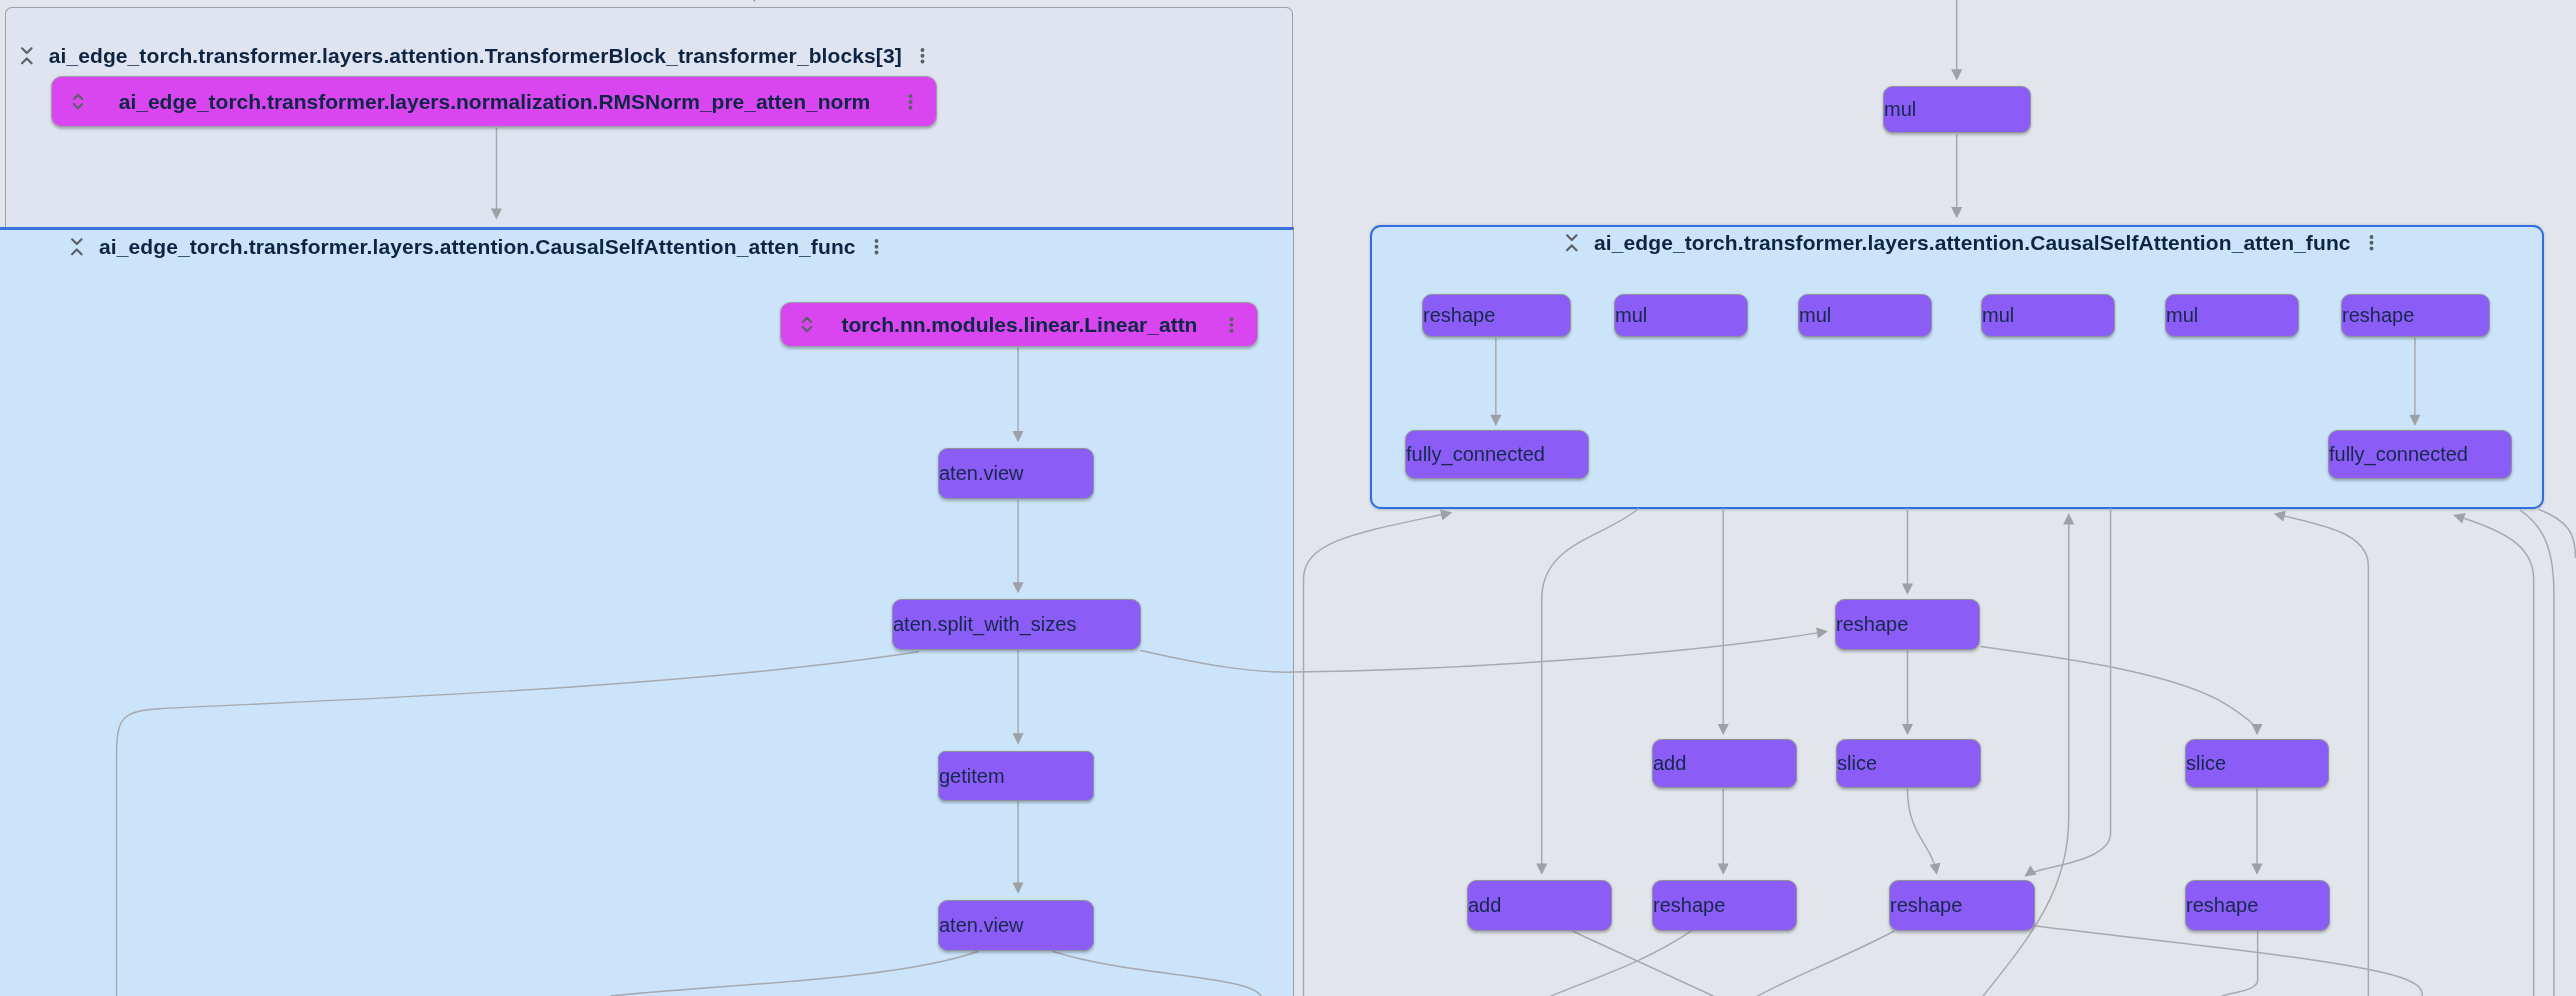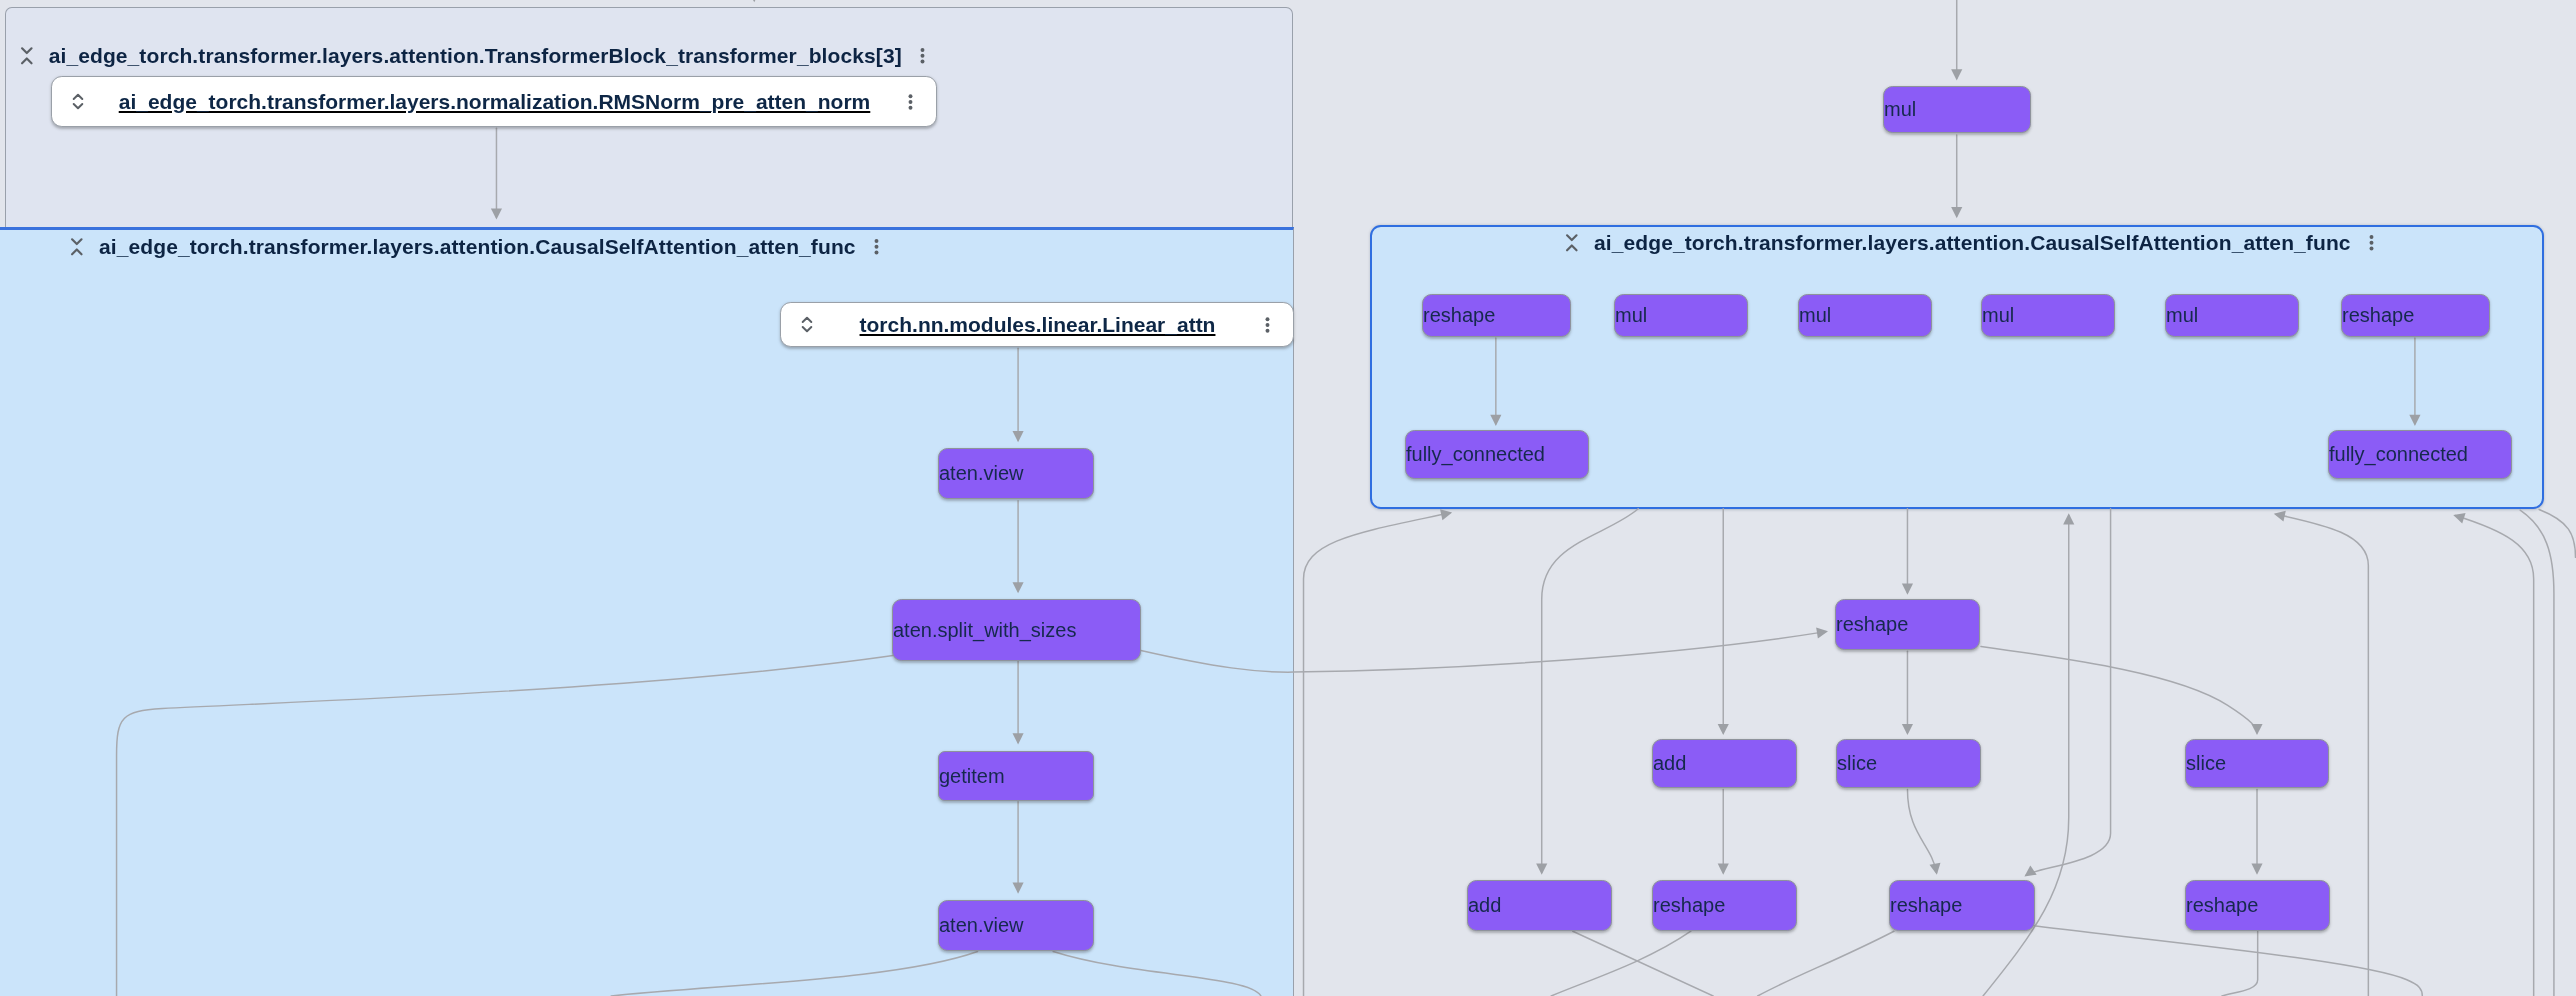--- a/index.html
+++ b/index.html
@@ -6,22 +6,22 @@
   #stage{position:relative;width:2576px;height:996px;overflow:hidden;background:#e2e5ec;}
   .group{position:absolute;box-sizing:border-box;}
   .group.tb{background:#dfe4f0;border:1.4px solid #99a0ab;border-bottom:none;border-radius:6.8px 6.8px 0 0;}
   .group.open-left{background:#cbe4fa;border-top:3.4px solid #3a72dd;border-right:1.4px solid #99a0ab;}
   .group.selected{background:#cbe4fa;border:2.7px solid #2f6ee0;border-radius:10.8px;box-shadow:0 0.7px 2.7px rgba(40,60,90,.25);}
   #edges{position:absolute;left:0;top:0;z-index:3;}
   .ghead{position:absolute;display:flex;align-items:center;gap:13.5px;z-index:5;white-space:nowrap;}
   .ghead .title{color:#0d2443;font-size:21px;font-weight:700;letter-spacing:0.1px;}
   .ghead.tbh .title{font-weight:700;}
   .cnode{position:absolute;display:flex;align-items:center;box-sizing:border-box;z-index:4;
-         background:#ffffff;border:1.7px solid #9aa0a8;border-radius:10.8px;padding:0 17.6px;
-         box-shadow:0 1.4px 2.7px rgba(60,64,67,.35);text-decoration:underline;}
+         background:#d946ef;border:1.7px solid #9aa0a8;border-radius:10.8px;padding:0 17.6px;
+         box-shadow:0 1.4px 2.7px rgba(60,64,67,.35);}
   .cnode .label{flex:1;text-align:center;color:#0e2746;font-size:21px;font-weight:600;}
   .onode{position:absolute;display:flex;align-items:center;box-sizing:border-box;z-index:4;
          background:#8b5cf6;border:1.7px solid #8e939b;border-radius:9.5px;
          box-shadow:0 1.4px 2.7px rgba(60,64,67,.35);}
   .onode .label{color:#16294d;font-size:20px;font-weight:500;}
   .icon-btn{display:inline-flex;align-items:center;justify-content:center;cursor:pointer;}
 </style>
 </head>
 <body>
 
@@ -79,40 +79,40 @@
       </span>
       <span class="label">ai_edge_torch.transformer.layers.normalization.RMSNorm_pre_atten_norm</span>
       <span class="icon-btn">
         <svg width="15" height="20" viewBox="0 0 26 30">
           <circle cx="13" cy="5" r="3.4" fill="#5b6066"></circle>
           <circle cx="13" cy="15" r="3.4" fill="#5b6066"></circle>
           <circle cx="13" cy="25" r="3.4" fill="#5b6066"></circle>
         </svg>
       </span>
     </div>
-    <div class="cnode" style="left: 780px; top: 302px; width: 514px; height: 45px; justify-content: center;">
+    <div class="cnode" style="left: 780px; top: 302px; width: 478px; height: 45px; justify-content: center;">
       <span class="icon-btn">
         <svg width="16" height="19" viewBox="0 0 26 30">
           <path d="M6,11 L13,4 L20,11" fill="none" stroke="#5b6066" stroke-width="3.2" stroke-linecap="round" stroke-linejoin="round"></path>
           <path d="M6,19 L13,26 L20,19" fill="none" stroke="#5b6066" stroke-width="3.2" stroke-linecap="round" stroke-linejoin="round"></path>
         </svg>
       </span>
       <span class="label">torch.nn.modules.linear.Linear_attn</span>
       <span class="icon-btn">
         <svg width="15" height="20" viewBox="0 0 26 30">
           <circle cx="13" cy="5" r="3.4" fill="#5b6066"></circle>
           <circle cx="13" cy="15" r="3.4" fill="#5b6066"></circle>
           <circle cx="13" cy="25" r="3.4" fill="#5b6066"></circle>
         </svg>
       </span>
     </div>
     <div class="onode" style="left: 938px; top: 448px; width: 156px; height: 51px;">
       <span class="label">aten.view</span>
     </div>
-    <div class="onode" style="left: 892px; top: 599px; width: 249px; height: 62px;">
+    <div class="onode" style="left: 892px; top: 599px; width: 249px; height: 51px;">
       <span class="label">aten.split_with_sizes</span>
     </div>
     <div class="onode" style="left: 938px; top: 751px; width: 156px; height: 50px; border-radius: 7px;">
       <span class="label">getitem</span>
     </div>
     <div class="onode" style="left: 938px; top: 900px; width: 156px; height: 51px;">
       <span class="label">aten.view</span>
     </div>
     <div class="onode" style="left: 1883px; top: 86px; width: 148px; height: 47px;">
       <span class="label">mul</span>

